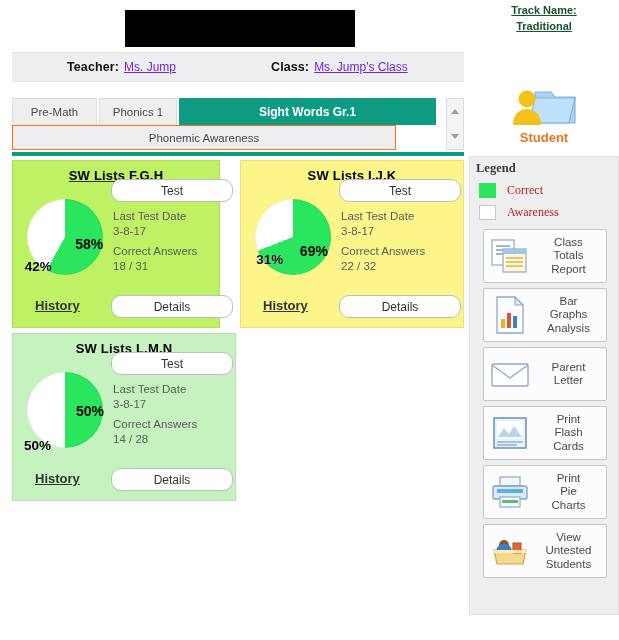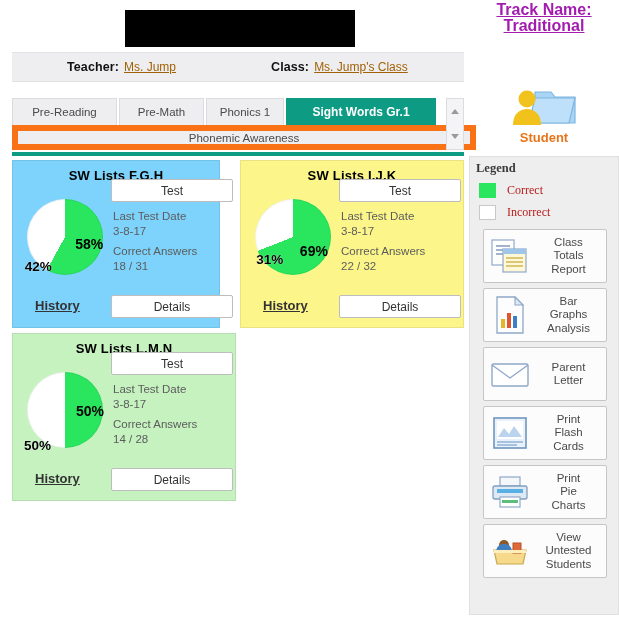--- a/index.html
+++ b/index.html
@@ -23,21 +23,21 @@
   
   .tcbar{
     position:absolute;left:12px;top:52px;width:452px;height:28px;
     background:#eeeef0;
     border-top:1px solid #e2e2e5;
     border-bottom:1px solid #e2e2e5;
     display:flex;align-items:center;
   }
   .tc-group{display:flex;align-items:baseline;}
   .tc-lbl{font-weight:bold;font-size:12.5px;color:#111;letter-spacing:.1px;}
-  .tc-val{font-size:12px;color:#a16207;text-decoration:underline;margin-left:5px;}
+  .tc-val{font-size:12px;color:#6d28d9;text-decoration:underline;margin-left:5px;}
   .tc-teacher{margin-left:55px;}
   .tc-class{margin-left:95px;}
 
   
   .tabstrip{
     position:absolute;left:12px;top:98px;width:452px;height:52px;
   }
   .tabrow{position:absolute;left:0;top:0;width:432px;height:27px;display:flex;}
   .tabrow2{position:absolute;left:0;top:27px;width:432px;height:25px;}
   .tab{
@@ -51,21 +51,21 @@
     margin-right:2px;
   }
   .tab.t1{width:105px;}
   .tab.t2{width:85px;}
   .tab.t3{width:78px;}
   .tab.active{
     background:#0d9b83;color:#ffffff;font-weight:bold;font-size:12px;
     border:1px solid #0d9b83;flex:1;margin-right:8px;
   }
   .tab.wide{
-    width:464px;margin-right:7px;border:6px solid #f97316;height:25px;
+    width:384px;margin-right:7px;border:1px solid #f97316;height:25px;
   }
   .scrollbtns{
     position:absolute;left:434px;top:0;width:18px;height:52px;
     background:#f4f4f6;border:1px solid #dcdce0;box-sizing:border-box;
     display:flex;flex-direction:column;
   }
   .scrollbtn{flex:1;display:flex;align-items:center;justify-content:center;}
   .arrow-up{width:0;height:0;border-left:4px solid transparent;border-right:4px solid transparent;border-bottom:5px solid #9a9a9a;}
   .arrow-dn{width:0;height:0;border-left:4px solid transparent;border-right:4px solid transparent;border-top:5px solid #9a9a9a;}
 
@@ -90,41 +90,41 @@
   }
   .pct-left{
     position:absolute;font-weight:bold;font-size:13.5px;color:#000;
     text-shadow:0 0 1px #fff;
     margin-top:36px;
   }
   .pct-right{
     position:absolute;font-weight:bold;font-size:14px;color:#000;
   }
   .btn{
-    background:#ffffff;border:1px solid #bdbdbd;border-radius:2px;
+    background:#ffffff;border:1px solid #bdbdbd;border-radius:10px;
     display:flex;align-items:center;justify-content:center;
     font-size:12px;color:#333;box-sizing:border-box;
   }
   .btn-test{position:absolute;left:98px;top:-4px;width:122px;height:23px;}
   .info{
     position:absolute;left:100px;top:26px;width:120px;
     font-size:11.5px;color:#5c5c5c;line-height:15px;
   }
   .info .sep{height:5px;}
   .card-foot{position:relative;height:38px;}
   .history{
     position:absolute;left:22px;top:7px;font-size:13px;font-weight:bold;
     color:#333;text-decoration:underline;
   }
   .btn-details{position:absolute;left:98px;top:4px;width:122px;height:23px;}
 
   
   .track{
     position:absolute;left:474px;top:2px;width:140px;
-    text-align:center;font-weight:bold;font-size:16px;color:#a21caf;
+    text-align:center;font-weight:bold;font-size:11px;color:#14532d;
     line-height:16px;
   }
   .track span{text-decoration:underline;}
   .studenticon{position:absolute;left:505px;top:80px;width:74px;height:52px;}
   .studentlabel{
     position:absolute;left:474px;top:130px;width:140px;text-align:center;
     font-weight:bold;font-size:13px;color:#e8751a;
   }
   .rightpanel{
     position:absolute;left:469px;top:156px;width:150px;height:459px;
@@ -163,41 +163,40 @@
       <span class="tc-val">Ms. Jump</span>
     </div>
     <div class="tc-group tc-class">
       <span class="tc-lbl">Class:</span>
       <span class="tc-val">Ms. Jump's Class</span>
     </div>
   </div>
 
   <div class="tabstrip">
     <div class="tabrow">
-      <div class="tab t1">Pre-Reading</div>
       <div class="tab t2">Pre-Math</div>
       <div class="tab t3">Phonics 1</div>
       <div class="tab active">Sight Words Gr.1</div>
     </div>
     <div class="tabrow2">
       <div class="tab wide">Phonemic Awareness</div>
     </div>
     <div class="scrollbtns">
       <div class="scrollbtn">
         <span class="arrow-up"></span>
       </div>
       <div class="scrollbtn">
         <span class="arrow-dn"></span>
       </div>
     </div>
   </div>
 
   <div class="greenbar"></div>
 
-  <div class="card" id="card0" style="left: 12px; top: 160px; width: 208px; height: 168px; background: #7dd3fc;">
+  <div class="card" id="card0" style="left: 12px; top: 160px; width: 208px; height: 168px; background: #bef264; text-decoration: underline;">
     <div class="card-title">SW Lists F,G,H</div>
     <div class="card-body">
       <div class="pie" id="pie0" style="background: conic-gradient(rgb(42, 229, 94) 0deg, rgb(42, 229, 94) 208.8deg, rgb(255, 255, 255) 208.8deg, rgb(255, 255, 255) 360deg); box-shadow: rgba(0, 0, 0, 0.06) 0px 0px 0px 1px inset;"></div>
       <div class="pct-left" id="pctl0" style="left: 11.754px; top: 40.0314px;">42%</div>
       <div class="pct-right" id="pctr0" style="left: 62.246px; top: 52.9686px;">58%</div>
       <div class="btn btn-test">Test</div>
       <div class="info">
         <div>Last Test Date</div>
         <div>3-8-17</div>
         <div class="sep"></div>
@@ -270,21 +269,21 @@
 
   <div class="rightpanel">
     <div class="legend-title">Legend</div>
 
     <div class="legend-row" style="top:26px;">
       <span class="swatch" style="background:#2ae55e;border-color:#2ae55e;"></span>
       <span class="legend-txt">Correct</span>
     </div>
     <div class="legend-row" style="top:48px;">
       <span class="swatch" style="background:#ffffff;"></span>
-      <span class="legend-txt">Incorrect</span>
+      <span class="legend-txt">Awareness</span>
     </div>
 
     <div class="sidebtn" style="top:72px;">
       <span class="sidebtn-icon">
         <svg width="40" height="38" viewBox="0 0 40 38">
           <rect x="2" y="3" width="22" height="25" fill="#fff" stroke="#8fa8c8" stroke-width="1.2"></rect>
           <line x1="6" y1="9" x2="20" y2="9" stroke="#7b93b5" stroke-width="1.4"></line>
           <line x1="6" y1="13" x2="20" y2="13" stroke="#7b93b5" stroke-width="1.4"></line>
           <line x1="6" y1="17" x2="16" y2="17" stroke="#7b93b5" stroke-width="1.4"></line>
           <rect x="13" y="12" width="23" height="23" fill="#fff8d8" stroke="#8fa8c8" stroke-width="1.2"></rect>

